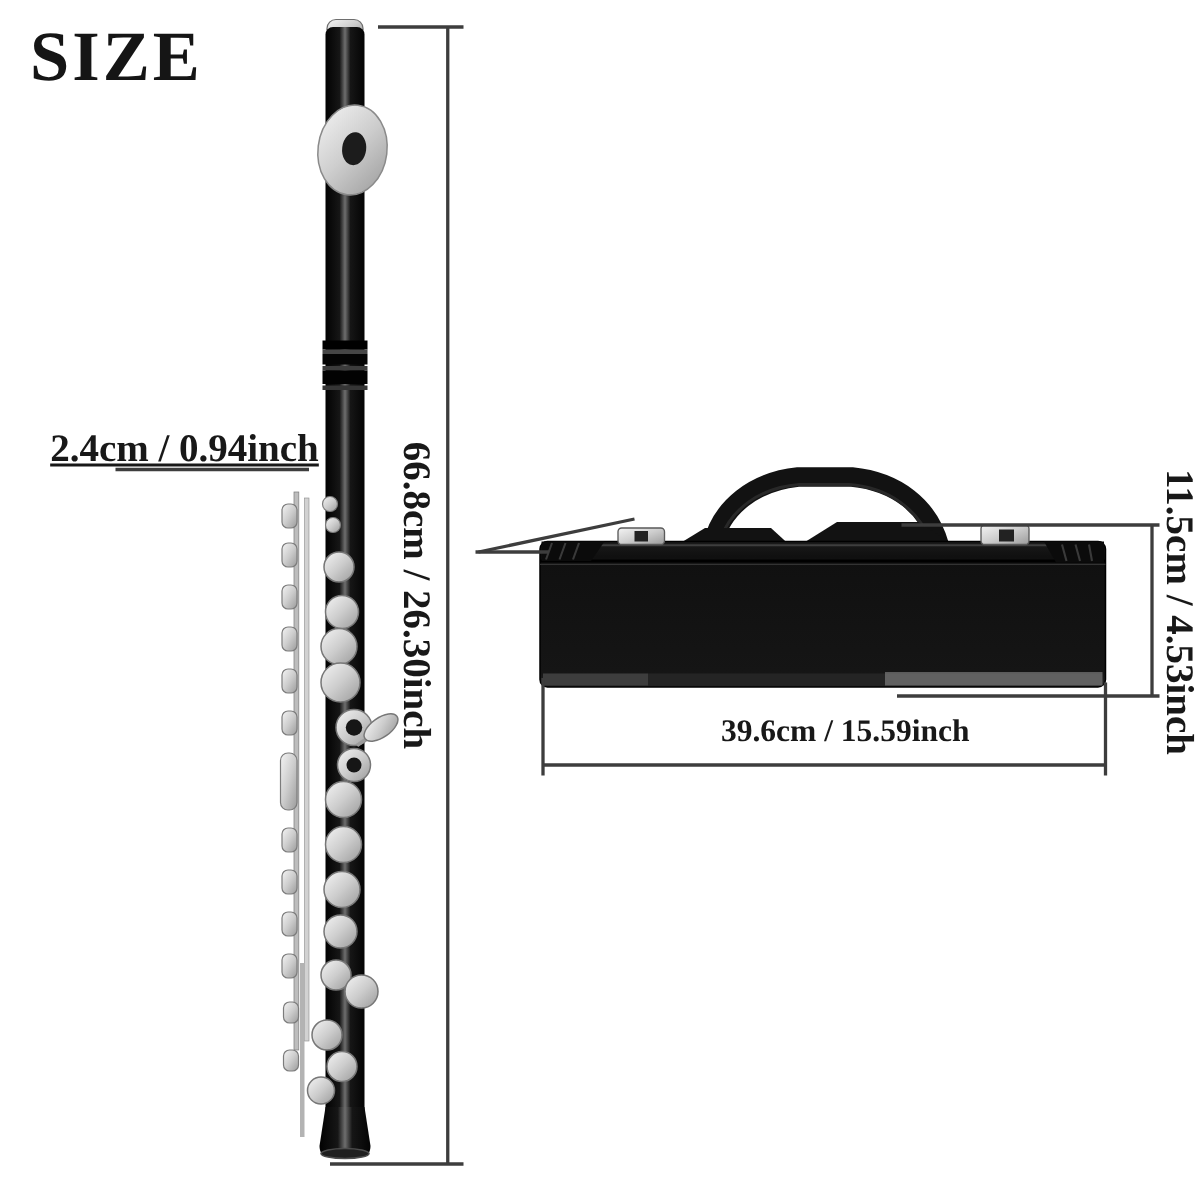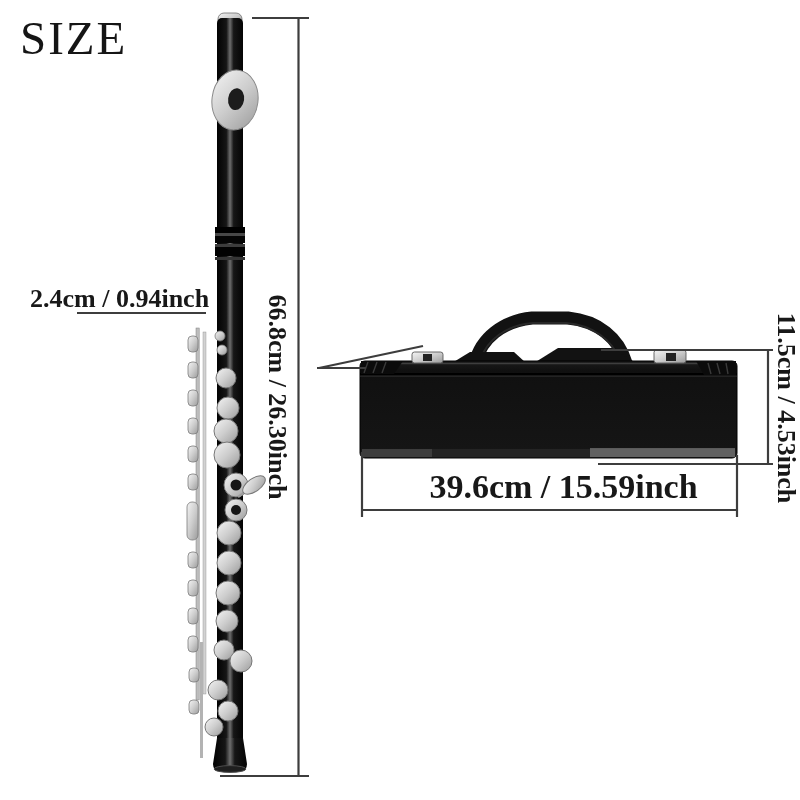--- a/index.html
+++ b/index.html
@@ -3,26 +3,26 @@
 <meta charset="utf-8">
 <style>
   html,body{margin:0;padding:0;background:#ffffff;}
   #canvas{position:relative;width:800px;height:800px;background:#ffffff;overflow:hidden;
           font-family:"Liberation Serif", serif;}
   #art{position:absolute;left:0;top:0;width:800px;height:800px;}
   .lbl{position:absolute;color:#181818;font-weight:bold;font-size:26px;
        line-height:28px;white-space:nowrap;}
   .rot{transform:rotate(90deg);text-align:center;}
   #size-title{position:absolute;left:20px;top:14px;font-size:47px;line-height:48px;
-       font-weight:normal;color:#151515;letter-spacing:2px;}
-  #flute-diameter-label{left:30px;top:285px;width:186px;}
+       font-weight:bold;color:#151515;letter-spacing:2px;}
+  #flute-diameter-label{left:30px;top:285px;width:186px;text-align:center;text-decoration:underline;}
   #flute-length-label{left:162px;top:383px;width:230px;height:28px;}
   #case-depth-label{left:316px;top:322px;}
   #case-height-label{left:686px;top:394px;width:200px;height:28px;}
-  #case-length-label{left:375px;top:473px;width:377px;text-align:center;font-size:34px;}
+  #case-length-label{left:375px;top:473px;width:377px;text-align:center;font-size:21px;}
 </style>
 </head>
 <body>
 
 <div id="canvas">
 
   <svg id="art" viewBox="0 0 800 800" xmlns="http://www.w3.org/2000/svg">
     <defs>
       <linearGradient id="tubeG" x1="0" y1="0" x2="1" y2="0">
         <stop offset="0" stop-color="#020202"></stop>

